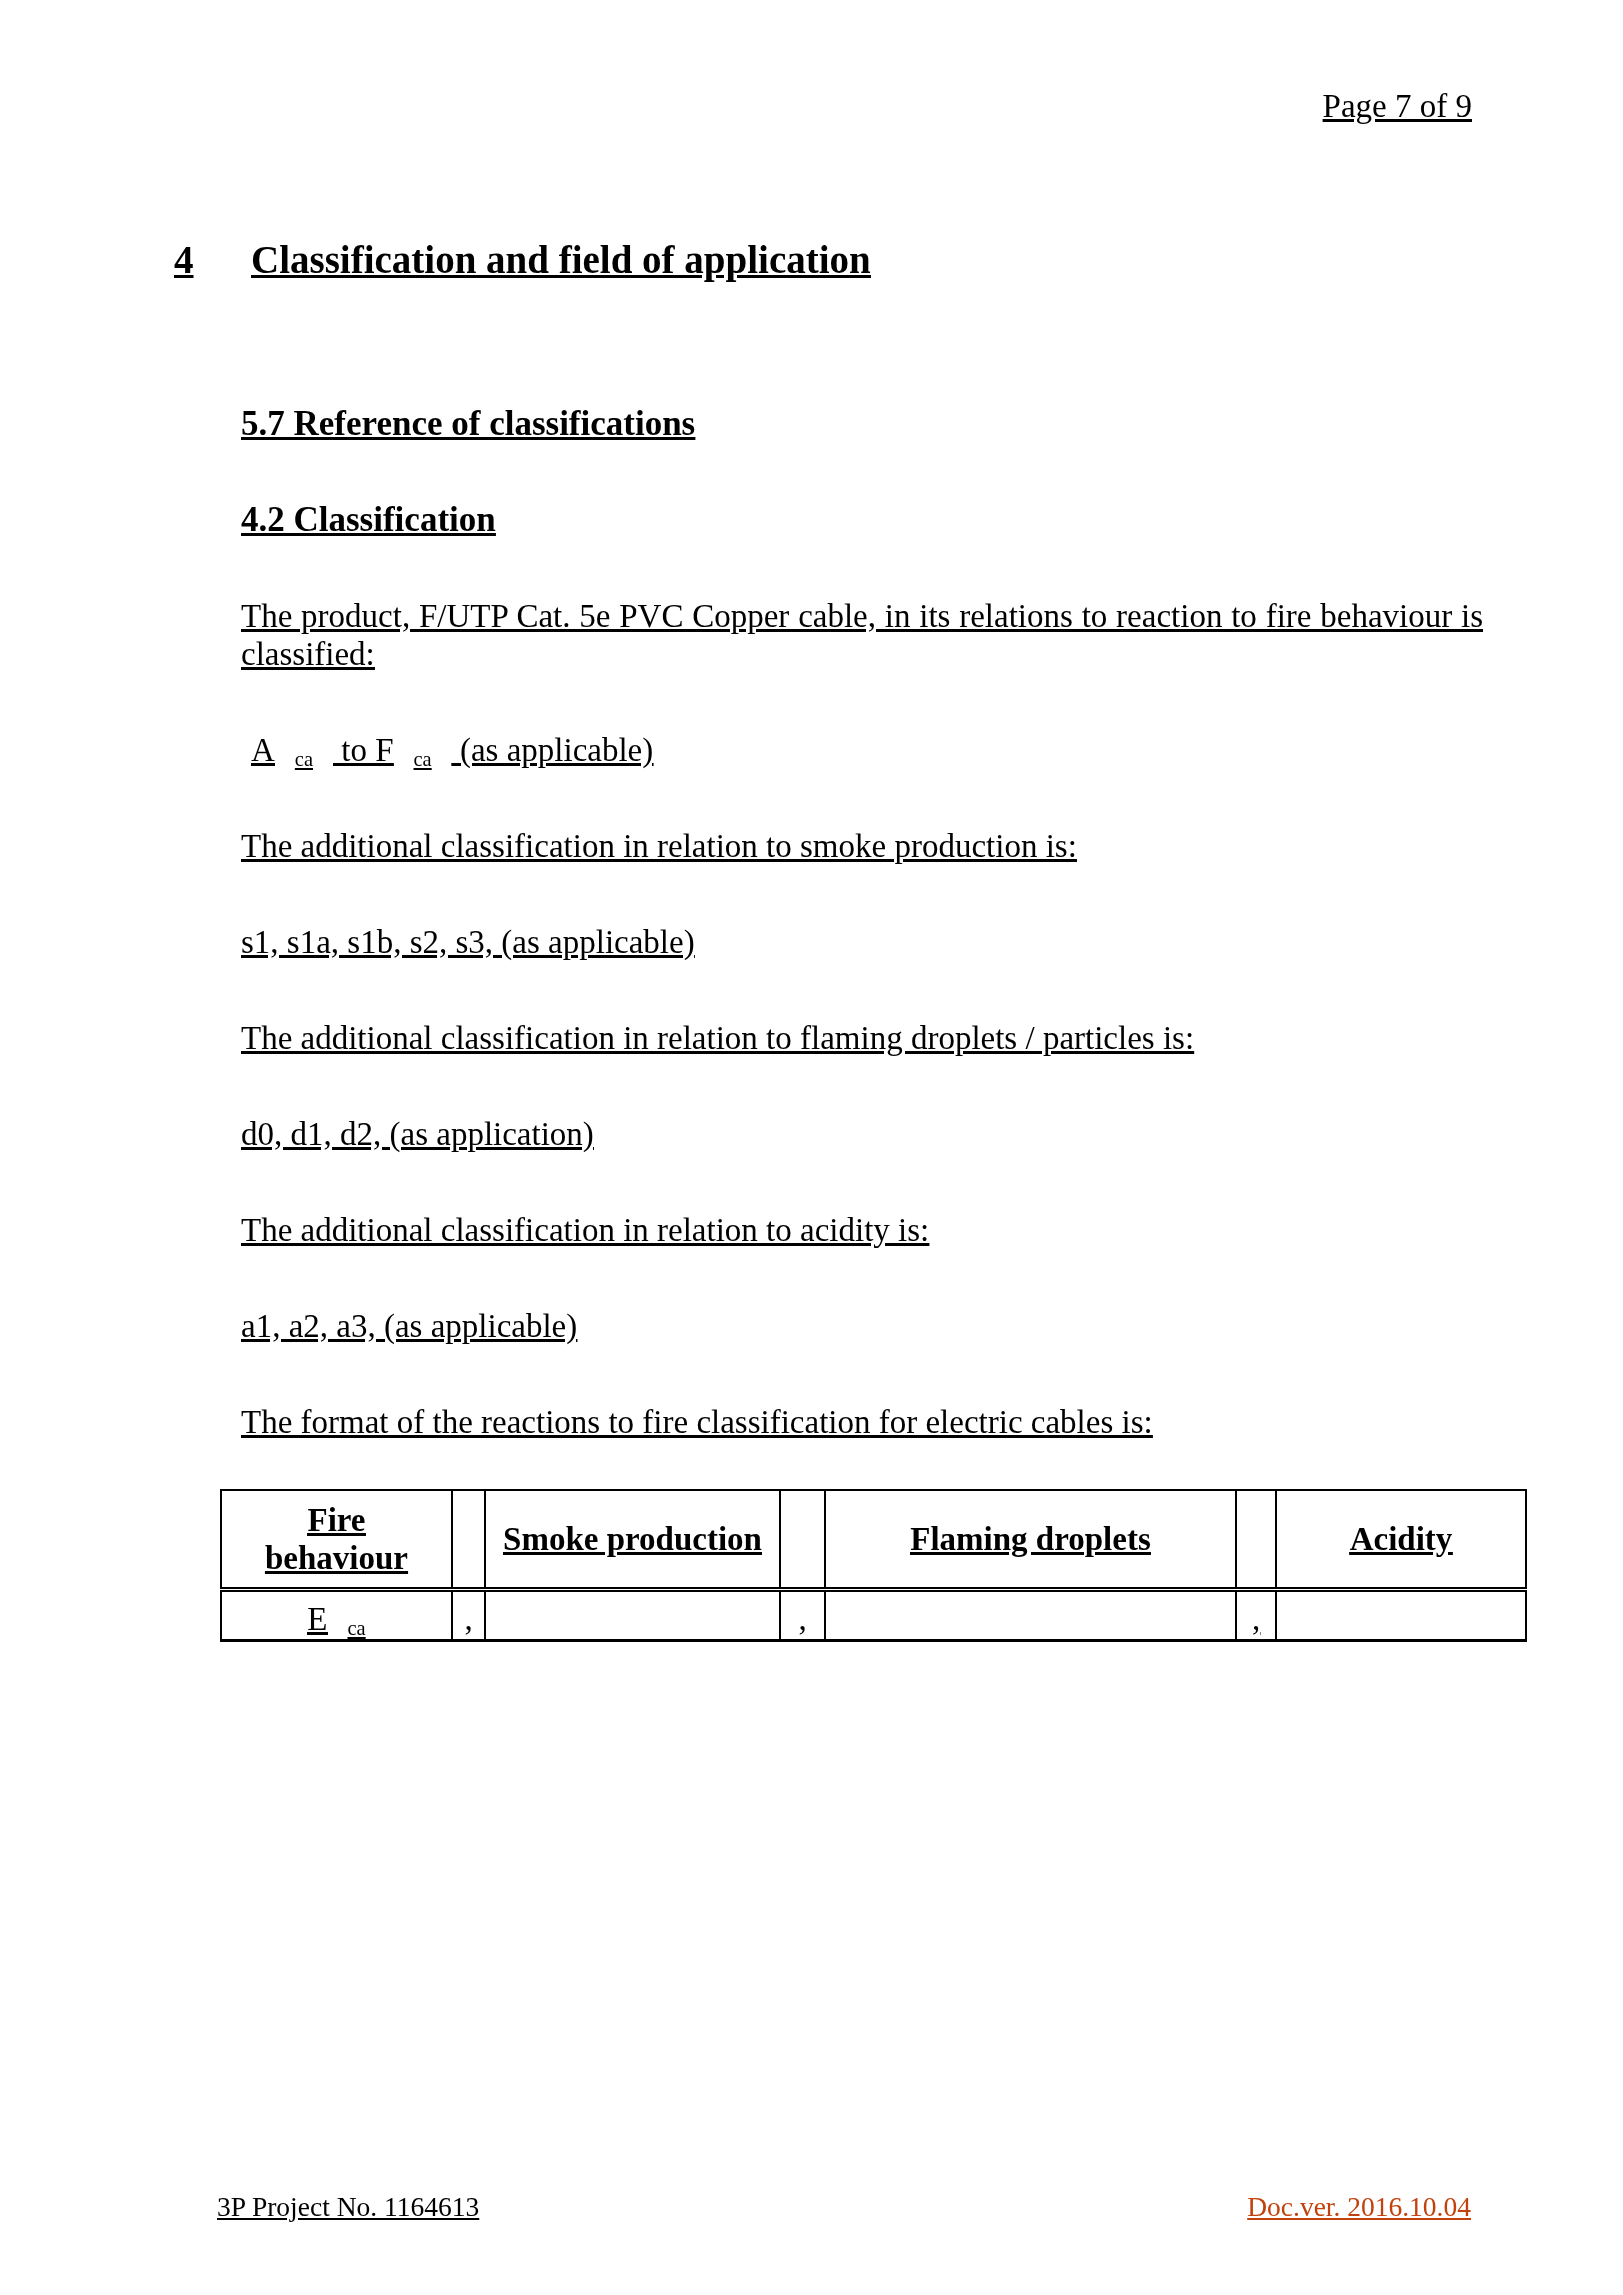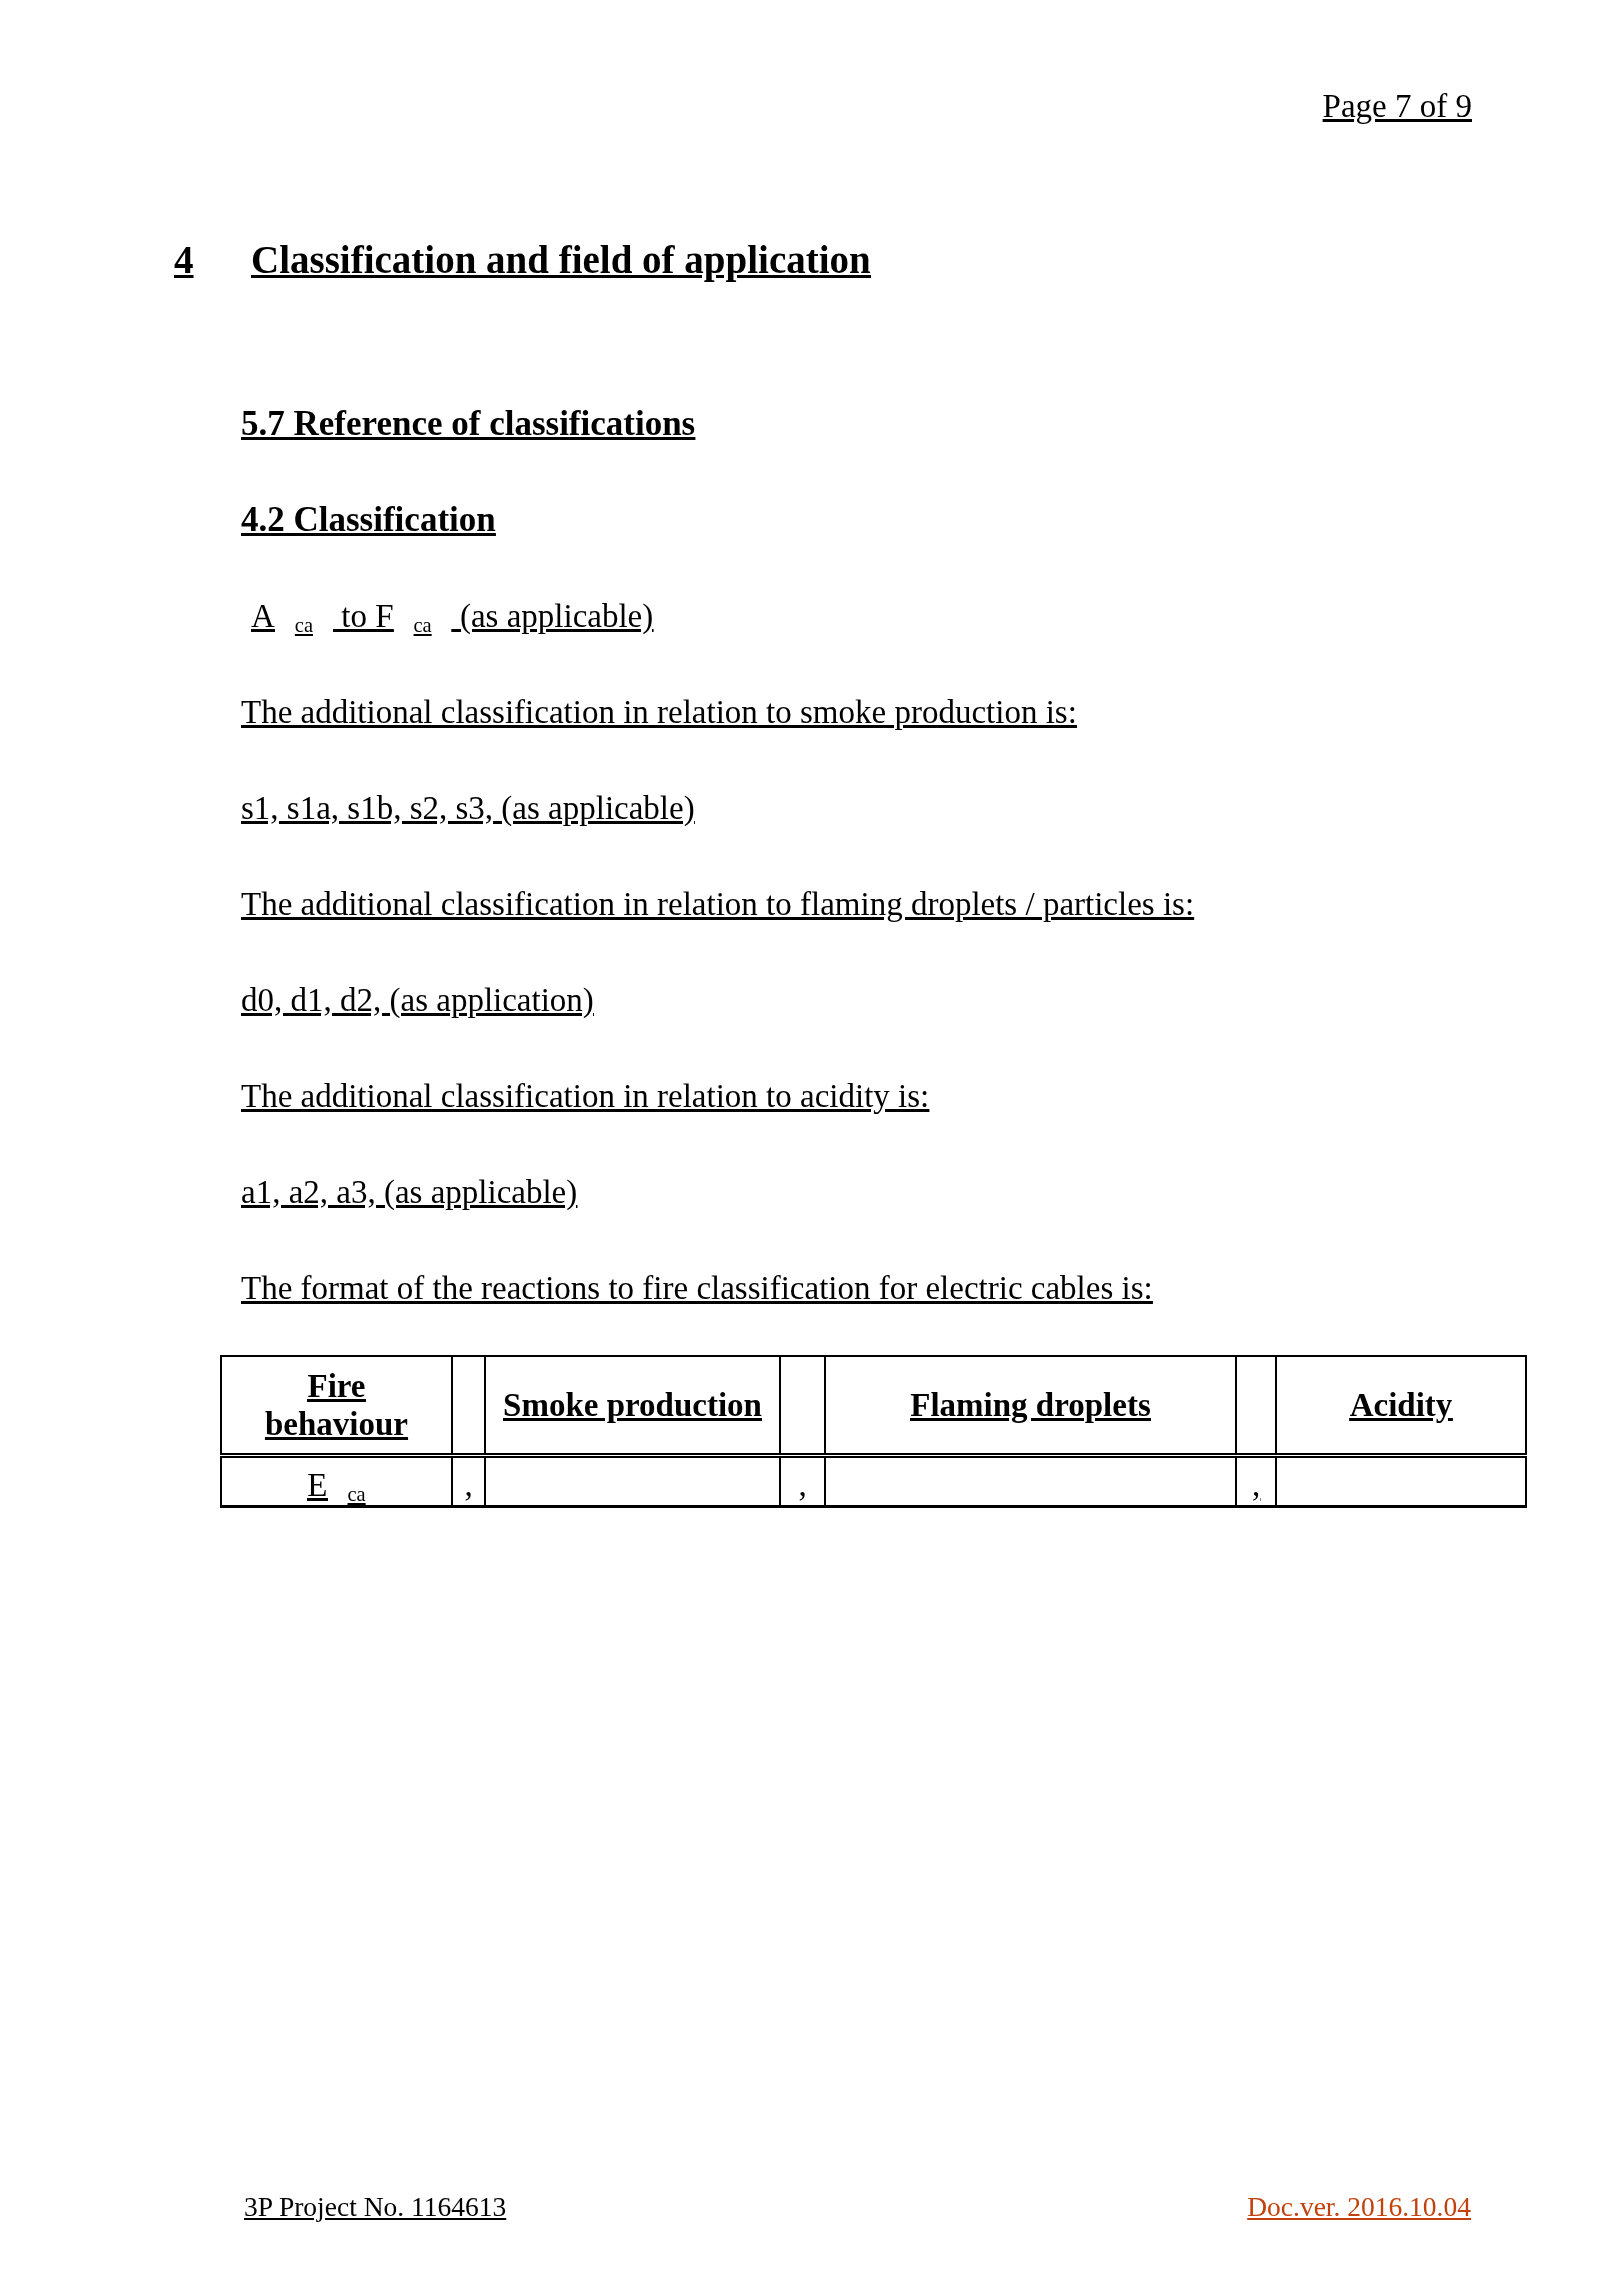--- a/index.html
+++ b/index.html
@@ -103,21 +103,21 @@
     line-height: 34px;
     padding-bottom: 2.6px;
     border-left: 2px solid #000;
     border-right: 2px solid #000;
     border-bottom: 3.3px solid #000;
   }
 
   
   .footer-left {
     position: absolute;
-    left: 224px;
+    left: 197px;
     top: 2171px;
     font-size: 27.5px;
     line-height: 31px;
   }
   .footer-right {
     position: absolute;
     right: 152px;
     top: 2171px;
     font-size: 27.5px;
     line-height: 31px;
@@ -135,20 +135,21 @@
 
     <h1 class="doc-heading">
       <span class="h-num">4</span><span>Classification and field of application</span>
     </h1>
 
     <div class="subhead">5.7 Reference of classifications</div>
 
 
     <div class="subhead">4.2 Classification</div>
 
+    <p class="body justify">The product, F/UTP Cat. 5e PVC Copper cable, in its relations to reaction to fire behaviour is classified:</p>
 
     <p class="body"><span>A</span><sub>ca</sub><span> to F</span><sub>ca</sub><span> (as applicable)</span></p>
 
     <p class="body">The additional classification in relation to smoke production is:</p>
 
     <p class="body">s1, s1a, s1b, s2, s3, (as applicable)</p>
 
     <p class="body">The additional classification in relation to flaming droplets / particles is:</p>
 
     <p class="body">d0, d1, d2, (as application)</p>

